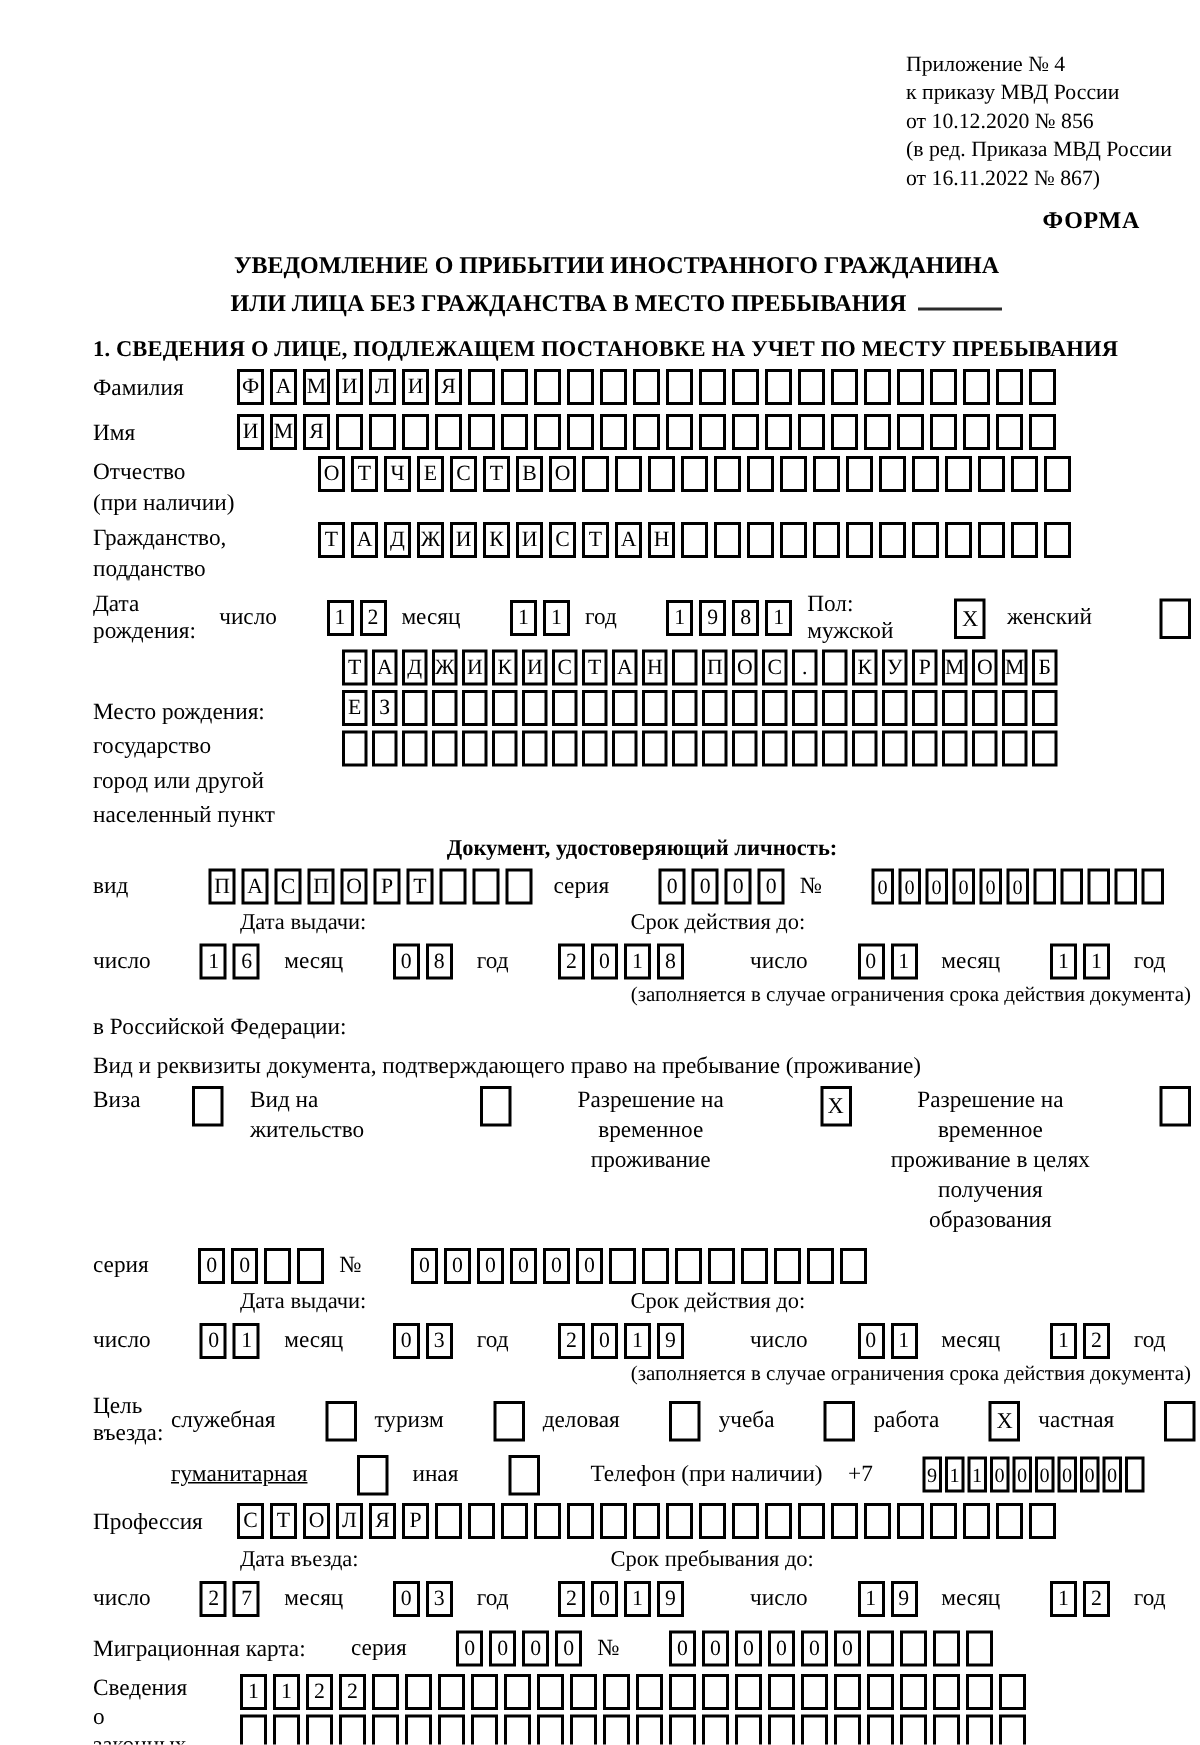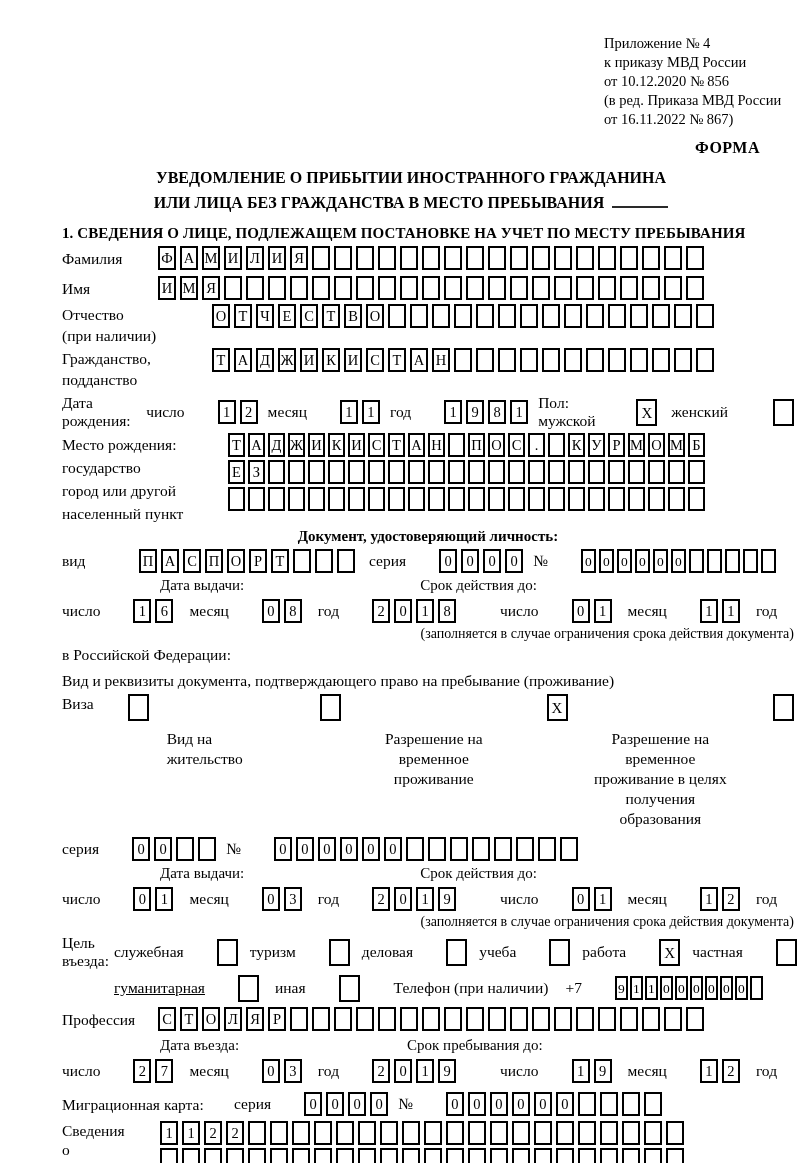--- a/index.html
+++ b/index.html
@@ -16,38 +16,38 @@
   .forma { text-align:right; padding-right:34px; font-weight:bold; margin-top:10px; font-size:16px; letter-spacing:.5px; }
 
   .title { text-align:center; font-weight:bold; font-size:16px; line-height:25px; margin-top:8px; margin-left:-34px; }
   .blank-line { display:inline-block; width:56px; border-bottom:2px solid #2a2a2a; height:14px; margin-left:8px; }
 
   .sec { margin-top:10px; font-weight:bold; font-size:15px; letter-spacing:.1px; }
 
   .row { display:flex; align-items:center; margin-top:2px; min-height:28px; }
   .row.start { align-items:flex-start; }
   .lab { flex:0 0 auto; font-size:15.5px; line-height:21px; }
-  .w68 { width:68px; } .w122 { width:122px; } .w138 { width:138px; } .w70 { width:70px; } .w172 { width:172px; }
+  .w68 { width:68px; } .w122 { width:122px; } .w138 { width:138px;margin-top:30px; } .w70 { width:70px; } .w172 { width:172px; }
   .sub { font-size:15.5px; }
 
   .boxes { white-space:nowrap; flex:0 0 auto;padding-left:28px; }
   .cb {
     display:inline-block; width:18px; height:24px;
     border:2px solid #000; margin-right:4px;
     text-align:center; font-size:14.5px; line-height:21px;
     vertical-align:middle; background:#fff;
   }
   .t24 .cb { width:17px; margin-right:3px; }
   .t22 .cb { width:15px; margin-right:3px; font-size:13.5px; }
   .t19 .cb { width:13px; margin-right:2px; font-size:13.5px; }
   .chk .cb { width:21px; height:27px; line-height:24px; margin-right:0; font-size:15px; }
 
   .dlab { font-size:15.5px; margin-right:5px; }
   .ml6{margin-left:6px;} .ml10{margin-left:10px;} .ml12{margin-left:12px;} .ml14{margin-left:14px;}
-  .ml16{margin-left:16px;} .ml18{margin-left:18px;margin-top:35px;} .ml40{margin-left:40px;}
+  .ml16{margin-left:16px;} .ml18{margin-left:18px;} .ml40{margin-left:40px;}
 
   .hdr-labels { display:flex; margin-top:2px; min-height:18px; font-size:15px; }
   .hl1 { margin-left:98px; } .hl2 { margin-left:176px; }
   .hl1b { margin-left:98px; } .hl2b { margin-left:168px; }
 
   .note { text-align:right; font-size:14px; margin-top:1px; line-height:16px; }
   .para { font-size:15.5px; line-height:21px; margin-top:5px; }
 
   .permits { margin-top:3px; }
   .plab { font-size:15.5px; line-height:20px; }

